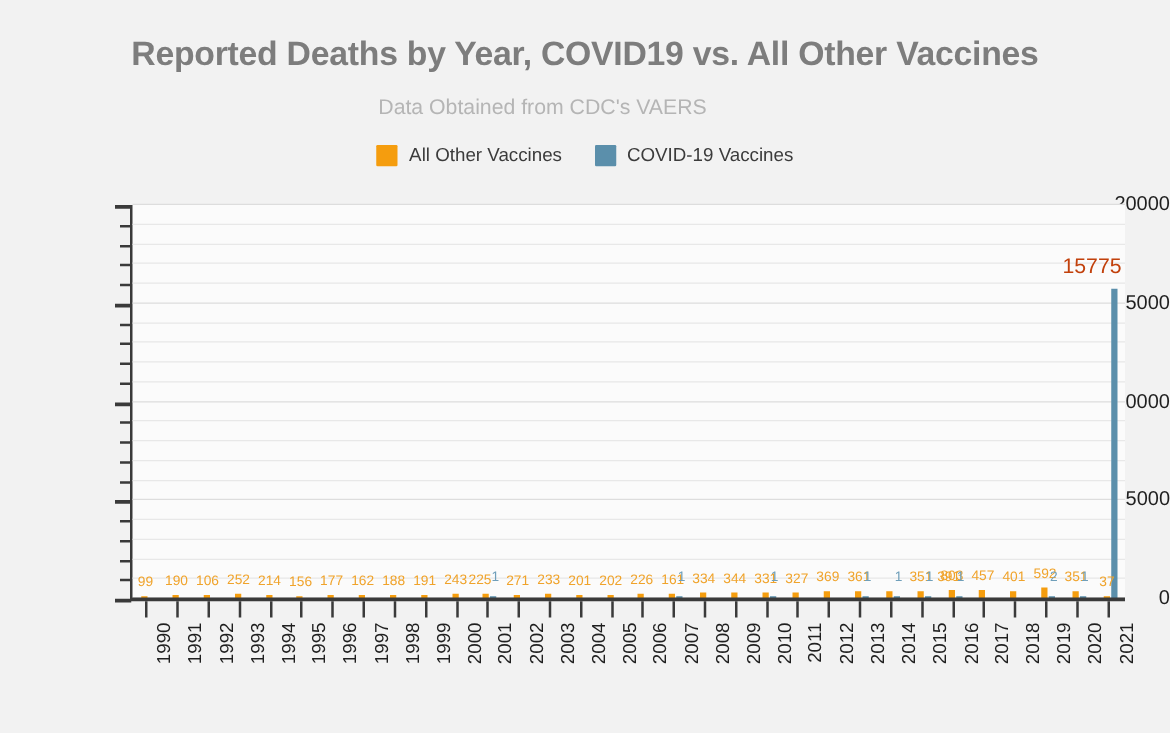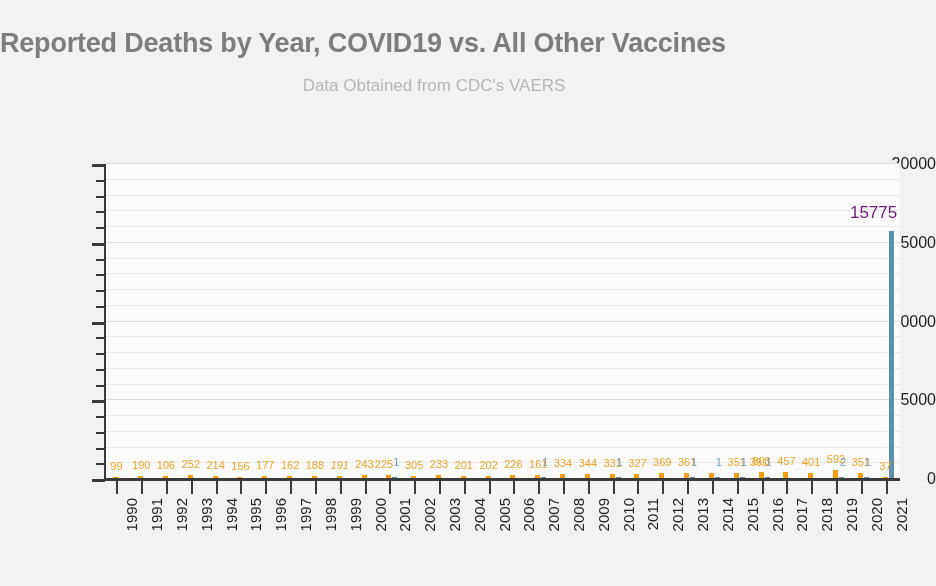--- a/index.html
+++ b/index.html
@@ -19,21 +19,21 @@
     height: 586px;
     background: #f2f2f2;
   }
 
   
   #chart-title {
     position: absolute;
     top: 28px;
     left: 0;
     width: 936px;
-    text-align: left;
+    text-align: center;
     font-size: 27px;
     font-weight: bold;
     color: #7d7d7d;
     letter-spacing: -0.2px;
     white-space: nowrap;
   }
   #chart-subtitle {
     position: absolute;
     top: 76px;
     left: 0;
@@ -144,21 +144,21 @@
     transform: translateX(-50%);
   }
   .bar-label.other {
     color: #f0a32a;
   }
   .bar-label.covid {
     color: #6f9fba;
   }
   .bar-label.covid.big {
     font-size: 17px;
-    color: #701a75;
+    color: #c2410c;
   }
 
   
   .x-tick {
     position: absolute;
     top: 481px;
     width: 2px;
     height: 13px;
     background: #3a3a3a;
   }
@@ -175,20 +175,28 @@
 </head>
 <body>
 
 <div id="chart-root">
 
   <div id="chart-title">Reported Deaths by Year, COVID19 vs. All Other Vaccines</div>
 
   <div id="chart-subtitle">Data Obtained from CDC's VAERS</div>
 
   <div id="legend">
+    <div class="legend-item">
+      <span class="legend-swatch" style="background:#f59d0e"></span>
+      <span class="legend-label">All Other Vaccines</span>
+    </div>
+    <div class="legend-item">
+      <span class="legend-swatch" style="background:#5b8fab"></span>
+      <span class="legend-label">COVID-19 Vaccines</span>
+    </div>
   </div>
 
   <div id="y-axis">
       <div class="y-tick major" style="top: 479px;"></div>
       <div class="y-tick" style="top: 463.25px;"></div>
       <div class="y-tick" style="top: 447.5px;"></div>
       <div class="y-tick" style="top: 431.75px;"></div>
       <div class="y-tick" style="top: 416px;"></div>
       <div class="y-tick major" style="top: 400.25px;"></div>
       <div class="y-tick" style="top: 384.5px;"></div>
@@ -246,29 +254,29 @@
       <div class="bar-label other" style="left: 109.656px; bottom: 8.3705px;">214</div>
       <div class="bar other" style="left: 131.469px; height: 2.5px;"></div>
       <div class="bar-label other" style="left: 134.469px; bottom: 7.5px;">156</div>
       <div class="bar other" style="left: 156.281px; height: 2.78775px;"></div>
       <div class="bar-label other" style="left: 159.281px; bottom: 7.78775px;">177</div>
       <div class="bar other" style="left: 181.094px; height: 2.5515px;"></div>
       <div class="bar-label other" style="left: 184.094px; bottom: 7.5515px;">162</div>
       <div class="bar other" style="left: 205.906px; height: 2.961px;"></div>
       <div class="bar-label other" style="left: 208.906px; bottom: 7.961px;">188</div>
       <div class="bar other" style="left: 230.719px; height: 3.00825px;"></div>
-      <div class="bar-label other" style="left: 233.719px; bottom: 8.00825px; font-style: italic;">191</div>
+      <div class="bar-label other" style="left: 233.719px; bottom: 8.00825px;">191</div>
       <div class="bar other" style="left: 255.531px; height: 3.82725px;"></div>
       <div class="bar-label other" style="left: 258.531px; bottom: 8.82725px;">243</div>
       <div class="bar other" style="left: 280.344px; height: 3.54375px;"></div>
       <div class="bar covid" style="left: 286.344px; height: 2.5px;"></div>
       <div class="bar-label other" style="left: 278px; bottom: 8.54375px;">225</div>
       <div class="bar-label covid" style="left: 290.344px; bottom: 11.5px;">1</div>
       <div class="bar other" style="left: 305.156px; height: 2.97675px;"></div>
-      <div class="bar-label other" style="left: 308.156px; bottom: 7.97675px;">305</div>
+      <div class="bar-label other" style="left: 308.156px; bottom: 7.97675px;">271</div>
       <div class="bar other" style="left: 329.969px; height: 3.66975px;"></div>
       <div class="bar-label other" style="left: 332.969px; bottom: 8.66975px;">233</div>
       <div class="bar other" style="left: 354.781px; height: 3.16575px;"></div>
       <div class="bar-label other" style="left: 357.781px; bottom: 8.16575px;">201</div>
       <div class="bar other" style="left: 379.594px; height: 3.1815px;"></div>
       <div class="bar-label other" style="left: 382.594px; bottom: 8.1815px;">202</div>
       <div class="bar other" style="left: 404.406px; height: 3.5595px;"></div>
       <div class="bar-label other" style="left: 407.406px; bottom: 8.5595px;">226</div>
       <div class="bar other" style="left: 429.219px; height: 4.42575px;"></div>
       <div class="bar covid" style="left: 435.219px; height: 2.5px;"></div>

